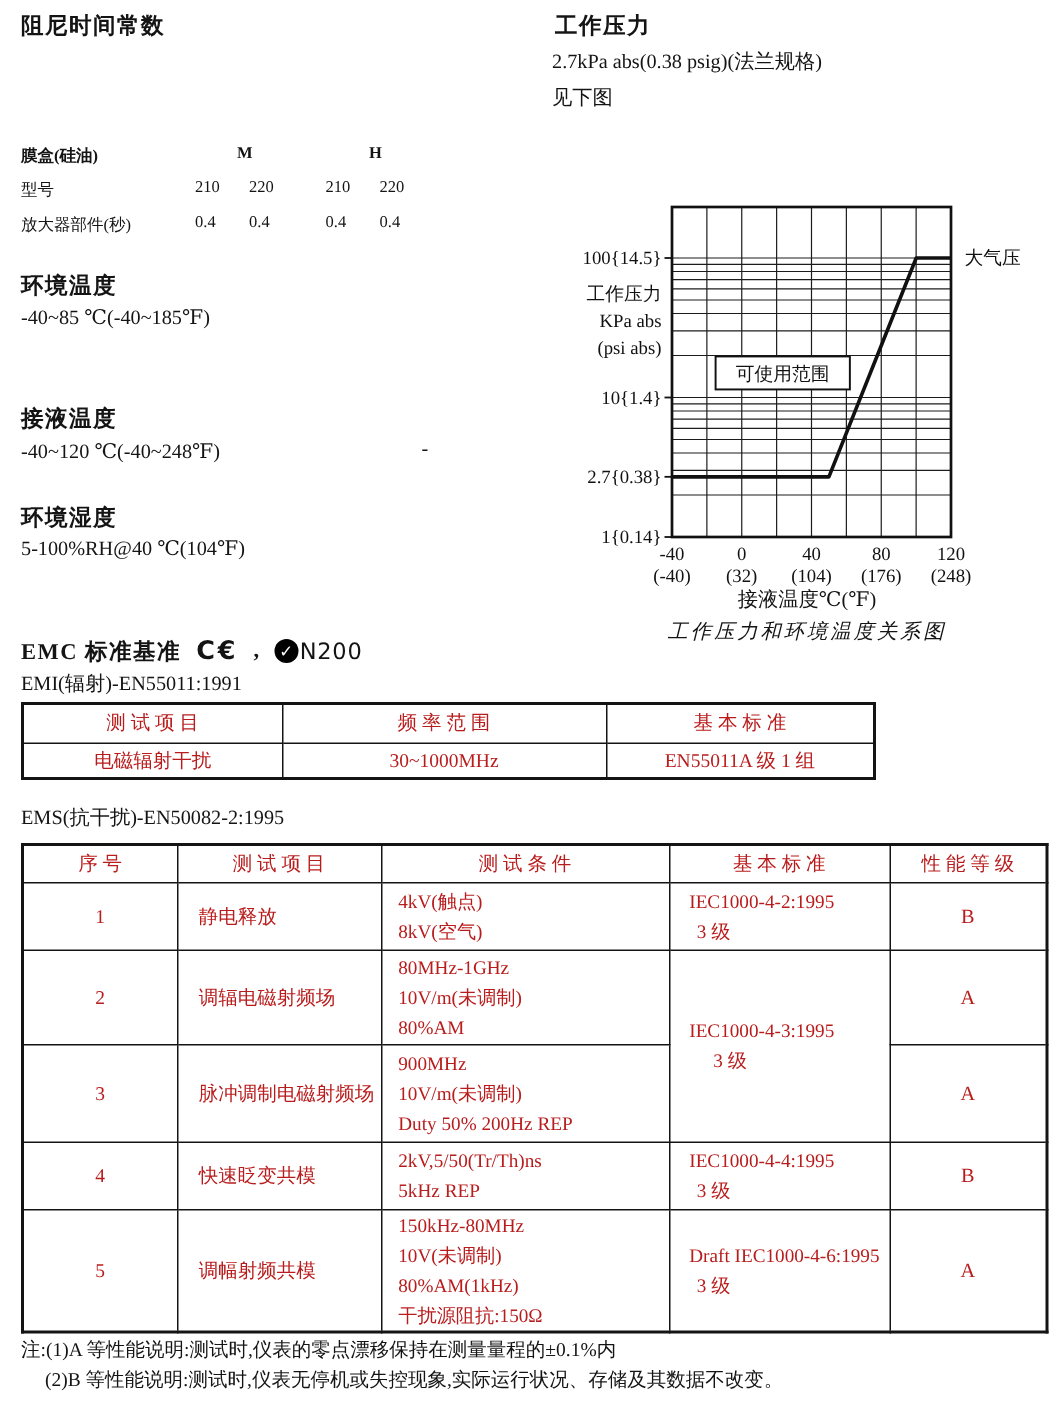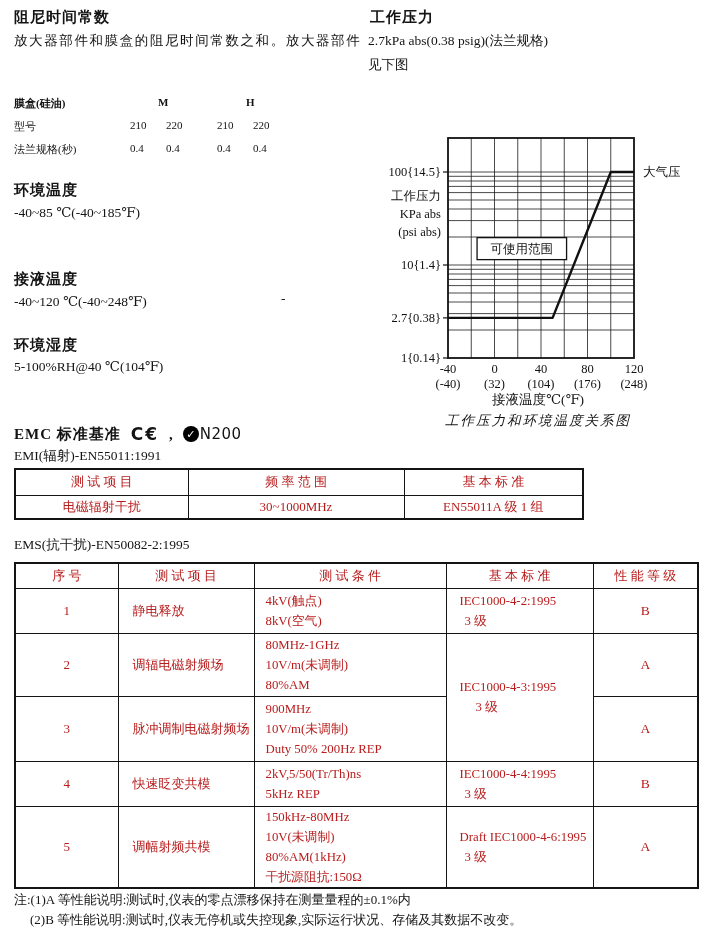--- a/index.html
+++ b/index.html
@@ -45,36 +45,35 @@
   .stdm2{padding-left:16px;}
   .c-grade{text-align:center;font-weight:bold;font-size:13.5px;}
   .note{font-size:13px;}
 </style>
 </head>
 <body>
 
 <div class="page">
 
   <div class="abs hd" style="left:14px;top:8px;">阻尼时间常数</div>
-  <div class="abs ln sp" style="left:14px;top:32px;">放大器部件和膜盒的阻尼时间常数之和。放大器部件</div>
 
   <div class="abs hd" style="left:370px;top:8px;">工作压力</div>
   <div class="abs ln" style="left:368px;top:32px;">2.7kPa abs(0.38 psig)(法兰规格)</div>
   <div class="abs ln" style="left:368px;top:56px;">见下图</div>
 
   <div class="abs" style="left:14px;top:96px;width:340px;height:70px;">
     <span class="cap b" style="left:0;top:0;">膜盒(硅油)</span>
     <span class="cap b" style="left:144px;top:0;">M</span>
     <span class="cap b" style="left:232px;top:0;">H</span>
     <span class="cap" style="left:0;top:23px;">型号</span>
     <span class="cap" style="left:116px;top:23px;">210</span>
     <span class="cap" style="left:152px;top:23px;">220</span>
     <span class="cap" style="left:203px;top:23px;">210</span>
     <span class="cap" style="left:239px;top:23px;">220</span>
-    <span class="cap" style="left:0;top:46px;">法兰规格(秒)</span>
+    <span class="cap" style="left:0;top:46px;">放大器部件(秒)</span>
     <span class="cap" style="left:116px;top:46px;">0.4</span>
     <span class="cap" style="left:152px;top:46px;">0.4</span>
     <span class="cap" style="left:203px;top:46px;">0.4</span>
     <span class="cap" style="left:239px;top:46px;">0.4</span>
   </div>
 
   <div class="abs hd" style="left:14px;top:181px;">环境温度</div>
   <div class="abs ln" style="left:14px;top:204px;">-40~85 ℃(-40~185℉)</div>
 
   <div class="abs hd" style="left:14px;top:270px;">接液温度</div>

